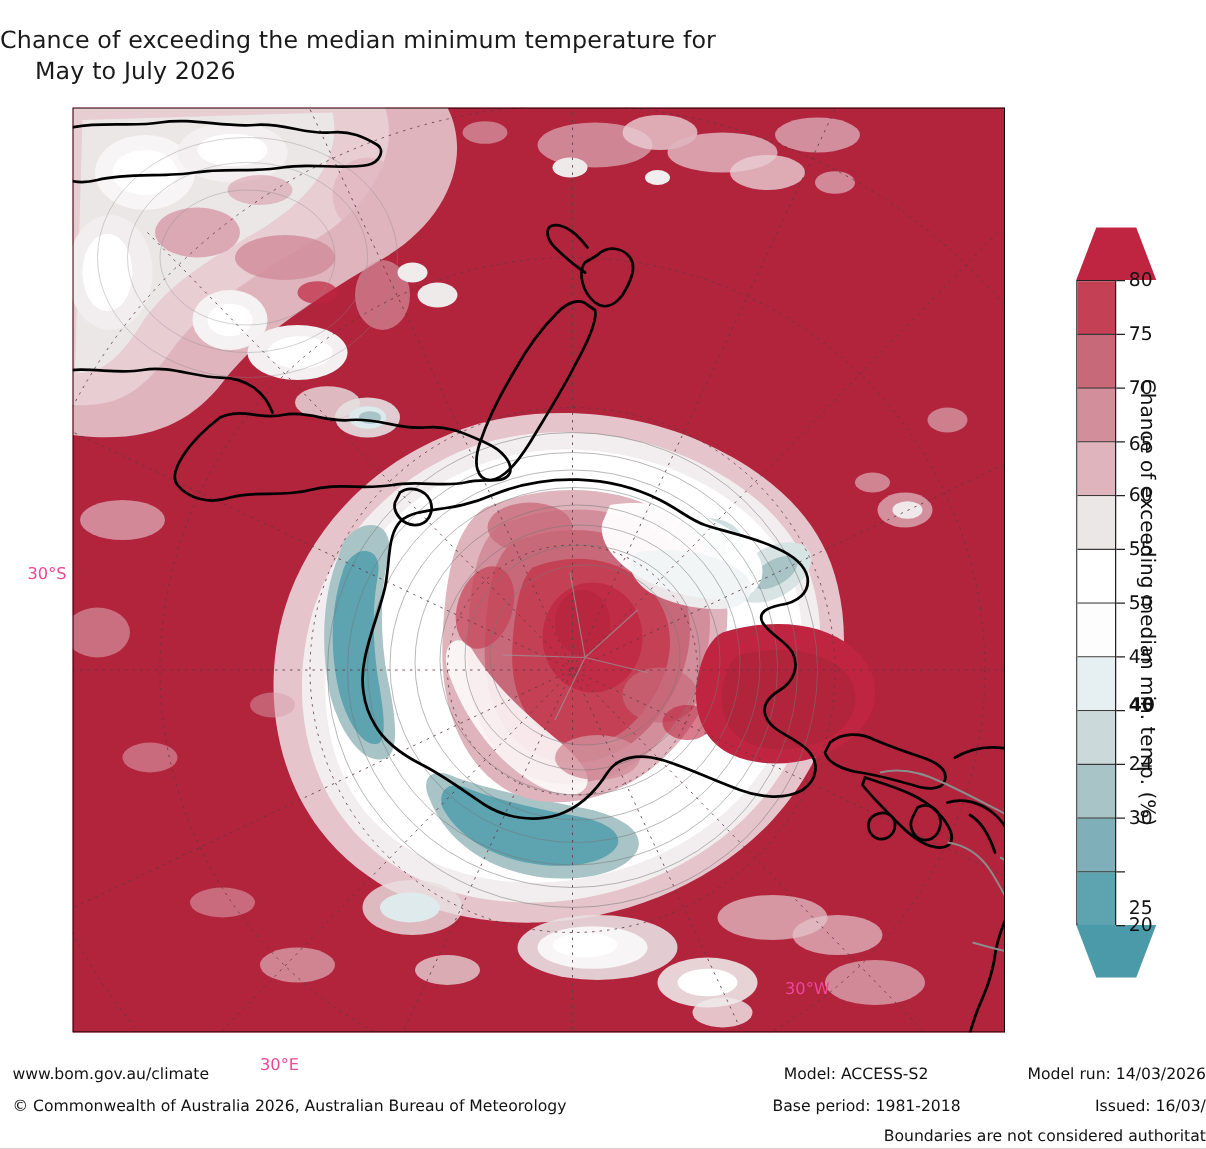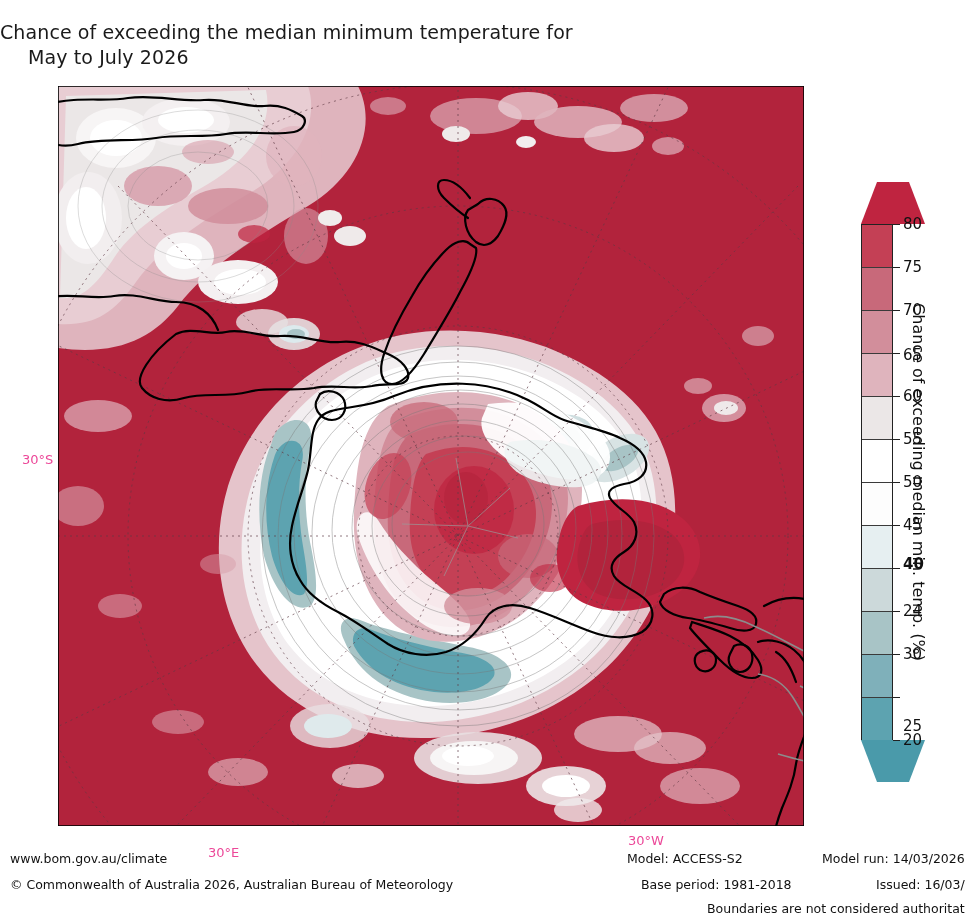--- a/index.html
+++ b/index.html
@@ -22,21 +22,21 @@
   .map-frame{
     position:absolute;left:58px;top:86px;width:746px;height:740px;
     overflow:hidden;background:#b2233c;border:0;
   }
   .map-canvas{position:absolute;left:0;top:0;width:746px;height:740px;}
 
   
   .axis-label{position:absolute;font-size:13px;color:#ec4899;white-space:nowrap;}
   .lab-30s{left:22px;top:452px;}
   .lab-30e{left:208px;top:845px;}
-  .lab-30w{left:628px;top:833px;}
+  .lab-30w{left:628px;top:784px;}
 
   
   .cbar-wrap{position:absolute;left:861px;top:182px;width:40px;height:602px;}
   .cbar-body{position:absolute;left:0;top:42px;width:32px;height:516px;
              border:1px solid #222;box-sizing:border-box;}
   .cbar-band{width:100%;border-bottom:1px solid #3a3a3a;box-sizing:border-box;}
   .cbar-band:last-child{border-bottom:none;}
   .cbar-arrow{position:absolute;left:0;width:32px;height:0;}
   .cbar-arrow.top{top:0;border-left:16px solid transparent;border-right:16px solid transparent;}
   .cbar-arrow.bot{top:558px;border-left:16px solid transparent;border-right:16px solid transparent;}
@@ -48,21 +48,21 @@
     position:absolute;left:901px;top:172px;width:620px;height:34px;
     transform-origin:0 0;transform:rotate(90deg) translate(0,-34px);
     font-size:16px;color:#111;text-align:center;line-height:34px;white-space:nowrap;
   }
 
   
   .ft{position:absolute;font-size:12.5px;color:#111;white-space:nowrap;}
   .ft-url{left:10px;top:851px;}
   .ft-copy{left:10px;top:877px;}
   .ft-model{left:627px;top:851px;}
-  .ft-base{left:641px;top:877px;}
+  .ft-base{left:618px;top:877px;}
   .ft-run{left:822px;top:851px;}
   .ft-issued{left:876px;top:877px;}
   .ft-bound{left:707px;top:901px;}
 </style>
 </head>
 <body>
 
 <div id="root">
 
   <div class="title">

